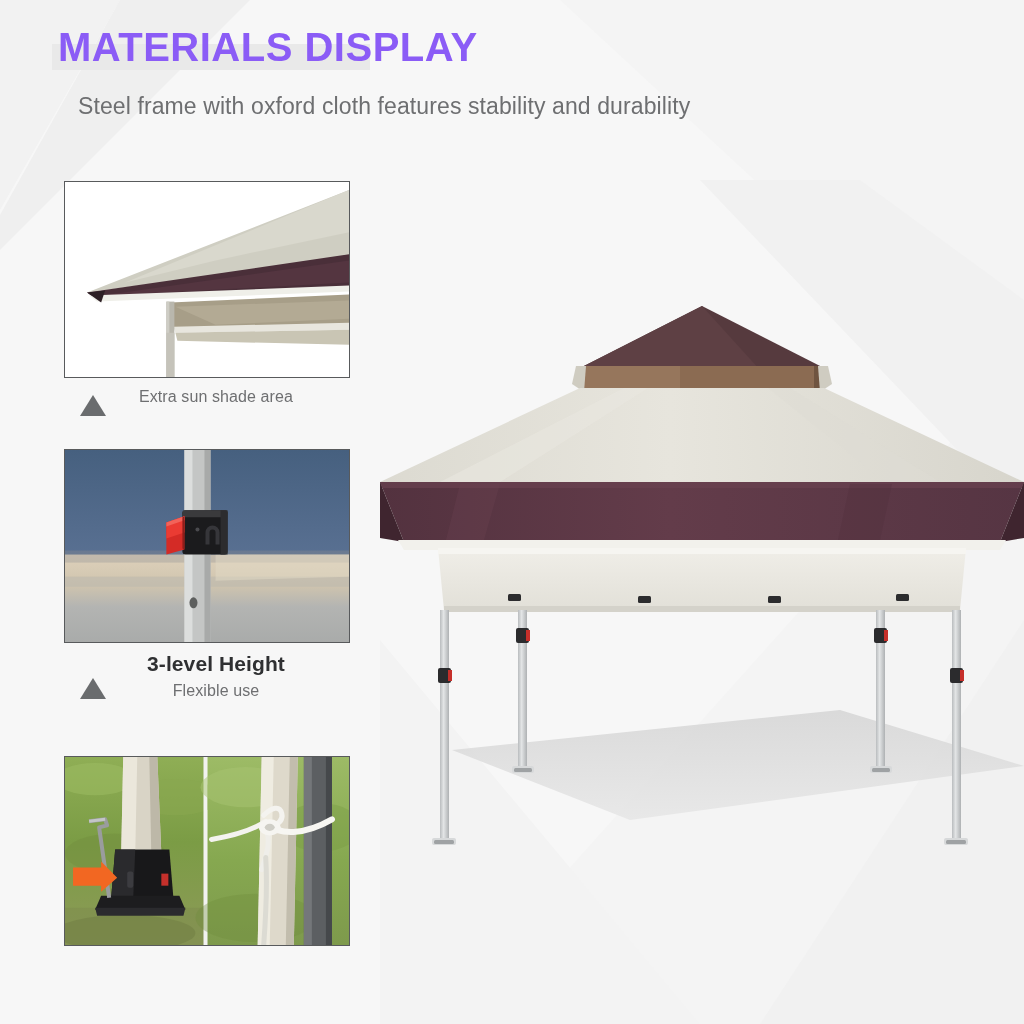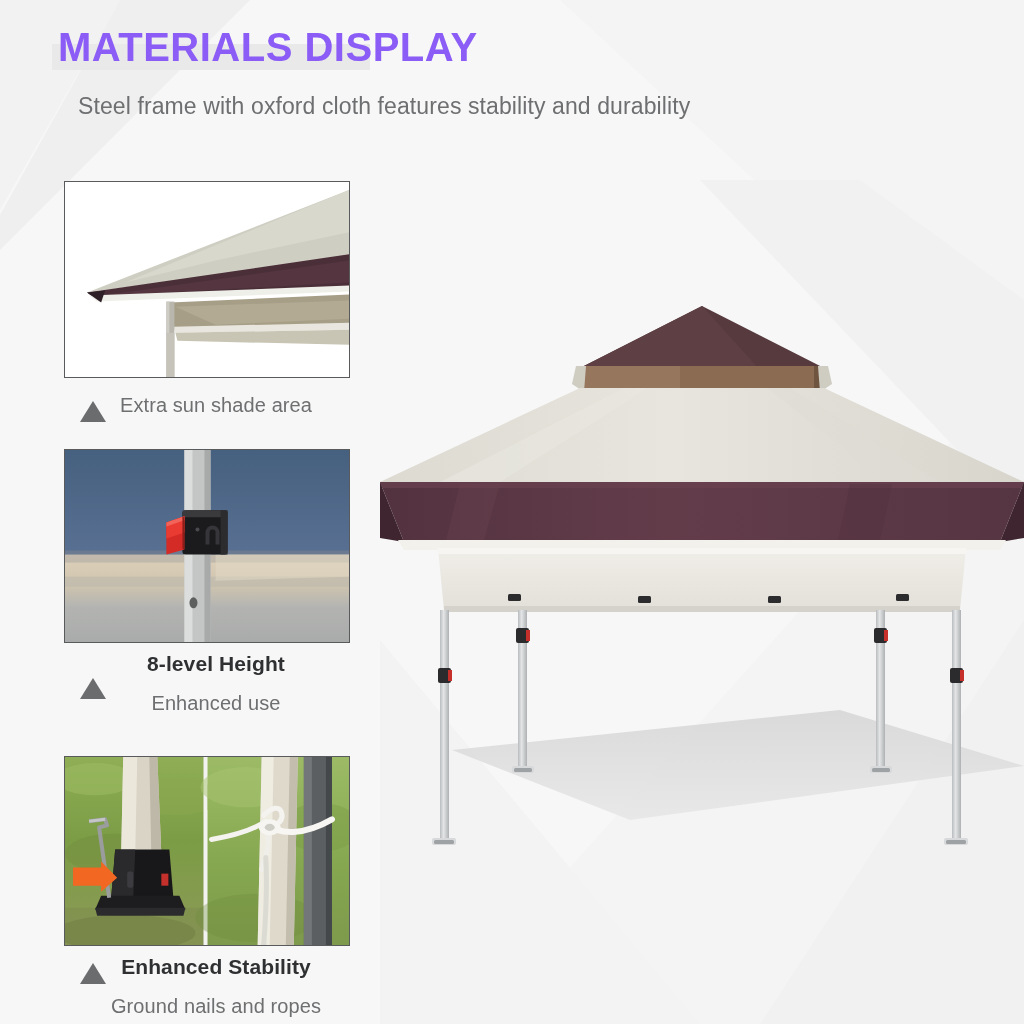--- a/index.html
+++ b/index.html
@@ -47,22 +47,22 @@
     width:0;height:0;
     border-left:13px solid transparent;
     border-right:13px solid transparent;
     border-bottom:21px solid #6a6c6e;
   }
   .cap-strong {
     font-size:21px; font-weight:bold; color:#2f3032;
     line-height:1.16; letter-spacing:0.1px;
   }
   .cap-sub {
-    font-size:20px; color:#6e6f71; line-height:1.2;
-    letter-spacing:0.1px; margin-top:15px;
+    font-size:16px; color:#6e6f71; line-height:1.2;
+    letter-spacing:0.1px; margin-top:5px;
   }
 
   
   .product { position:absolute; left:380px; top:170px; width:644px; height:720px; z-index:4; }
 </style>
 </head>
 <body>
 
 <svg id="bg" viewBox="0 0 1024 1024" preserveAspectRatio="none">
   <rect x="0" y="0" width="1024" height="1024" fill="#f7f7f7"></rect>
@@ -155,22 +155,22 @@
         <circle cx="132" cy="79" r="2" fill="#4a4a4e"></circle>
 
         <polygon points="119,66 119,99 101,104 101,72" fill="#d42b26"></polygon>
         <polygon points="119,66 119,82 101,88 101,72" fill="#ea3b33"></polygon>
         <polygon points="101,72 119,66 119,70 101,76" fill="#f2635a"></polygon>
         <polygon points="117,98 119,99 119,66 117,67" fill="#8e1d1a"></polygon>
       </svg>
     </div>
     <div class="caption">
       <div class="cap-tri" style="top:26px;"></div>
-      <div class="cap-strong">8-level Height</div>
-      <div class="cap-sub">Enhanced use</div>
+      <div class="cap-strong">3-level Height</div>
+      <div class="cap-sub">Flexible use</div>
     </div>
   </div>
 
   <div class="feature" style="top:756px;">
     <div class="photo" style="height:190px;">
       <svg viewBox="0 0 283 187" preserveAspectRatio="none" style="display:block;width:100%;height:100%;">
         <defs>
           <linearGradient id="grassL" x1="0" y1="0" x2="0" y2="1">
             <stop offset="0%" stop-color="#8fae55"></stop>
             <stop offset="45%" stop-color="#7b9c45"></stop>
@@ -224,25 +224,20 @@
 
         <path d="M146 82 C170 78 188 72 200 64" stroke="#f4f3ef" stroke-width="5" fill="none" stroke-linecap="round"></path>
         <path d="M198 58 C206 50 214 48 216 56 C218 64 210 68 204 70" stroke="#f4f3ef" stroke-width="5" fill="none" stroke-linecap="round"></path>
         <path d="M200 66 C214 78 238 78 266 62" stroke="#f7f6f2" stroke-width="6" fill="none" stroke-linecap="round"></path>
         <path d="M200 70 C206 86 200 98 196 112" stroke="#efeee9" stroke-width="5" fill="none" stroke-linecap="round"></path>
         <path d="M200 100 C202 130 200 160 198 187" stroke="#dcdbd3" stroke-width="5" fill="none" stroke-linecap="round"></path>
         <ellipse cx="204" cy="70" rx="11" ry="8" fill="#f6f5f1"></ellipse>
         <ellipse cx="204" cy="70" rx="5" ry="3.5" fill="#cfcec6"></ellipse>
       </svg>
     </div>
-    <div class="caption">
-      <div class="cap-tri" style="top:8px;"></div>
-      <div class="cap-strong">Enhanced Stability</div>
-      <div class="cap-sub">Ground nails and ropes</div>
-    </div>
   </div>
 </div>
 
 <div class="product">
   <svg viewBox="0 0 644 720" preserveAspectRatio="none" style="display:block;width:100%;height:100%;">
     <defs>
       <linearGradient id="roofG" x1="0" y1="0" x2="1" y2="0">
         <stop offset="0%" stop-color="#dcdad1"></stop>
         <stop offset="45%" stop-color="#e7e5dd"></stop>
         <stop offset="100%" stop-color="#d7d5cc"></stop>

